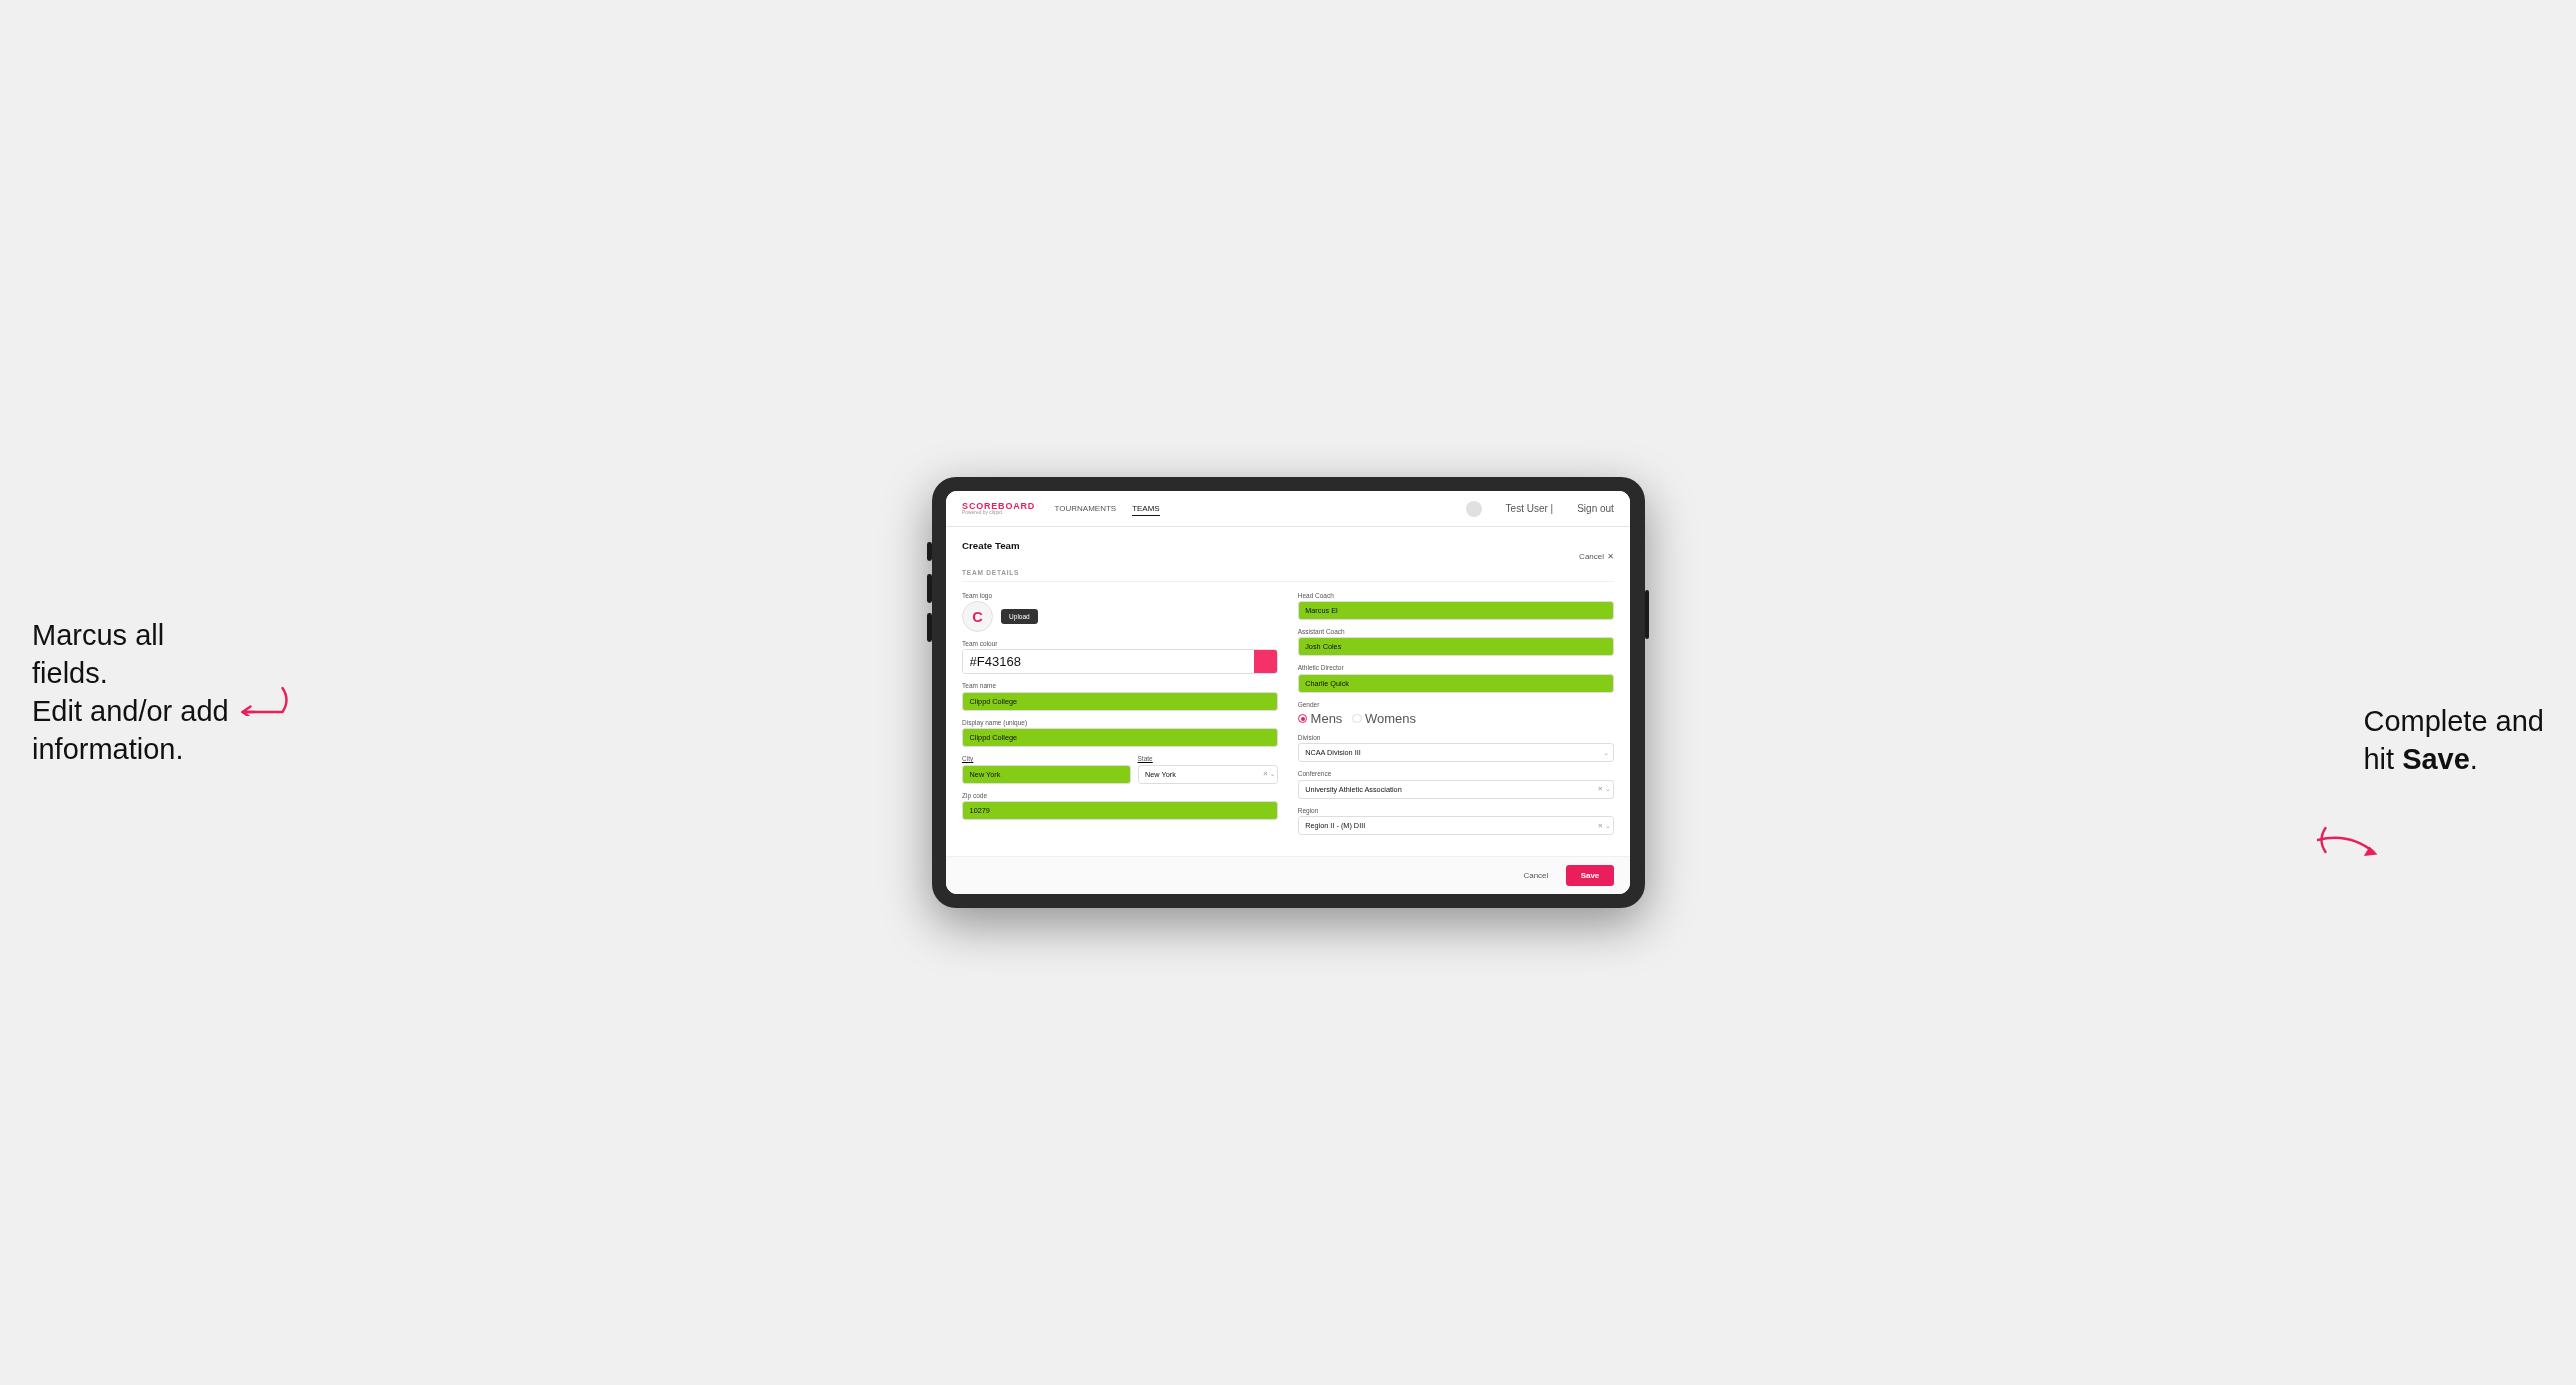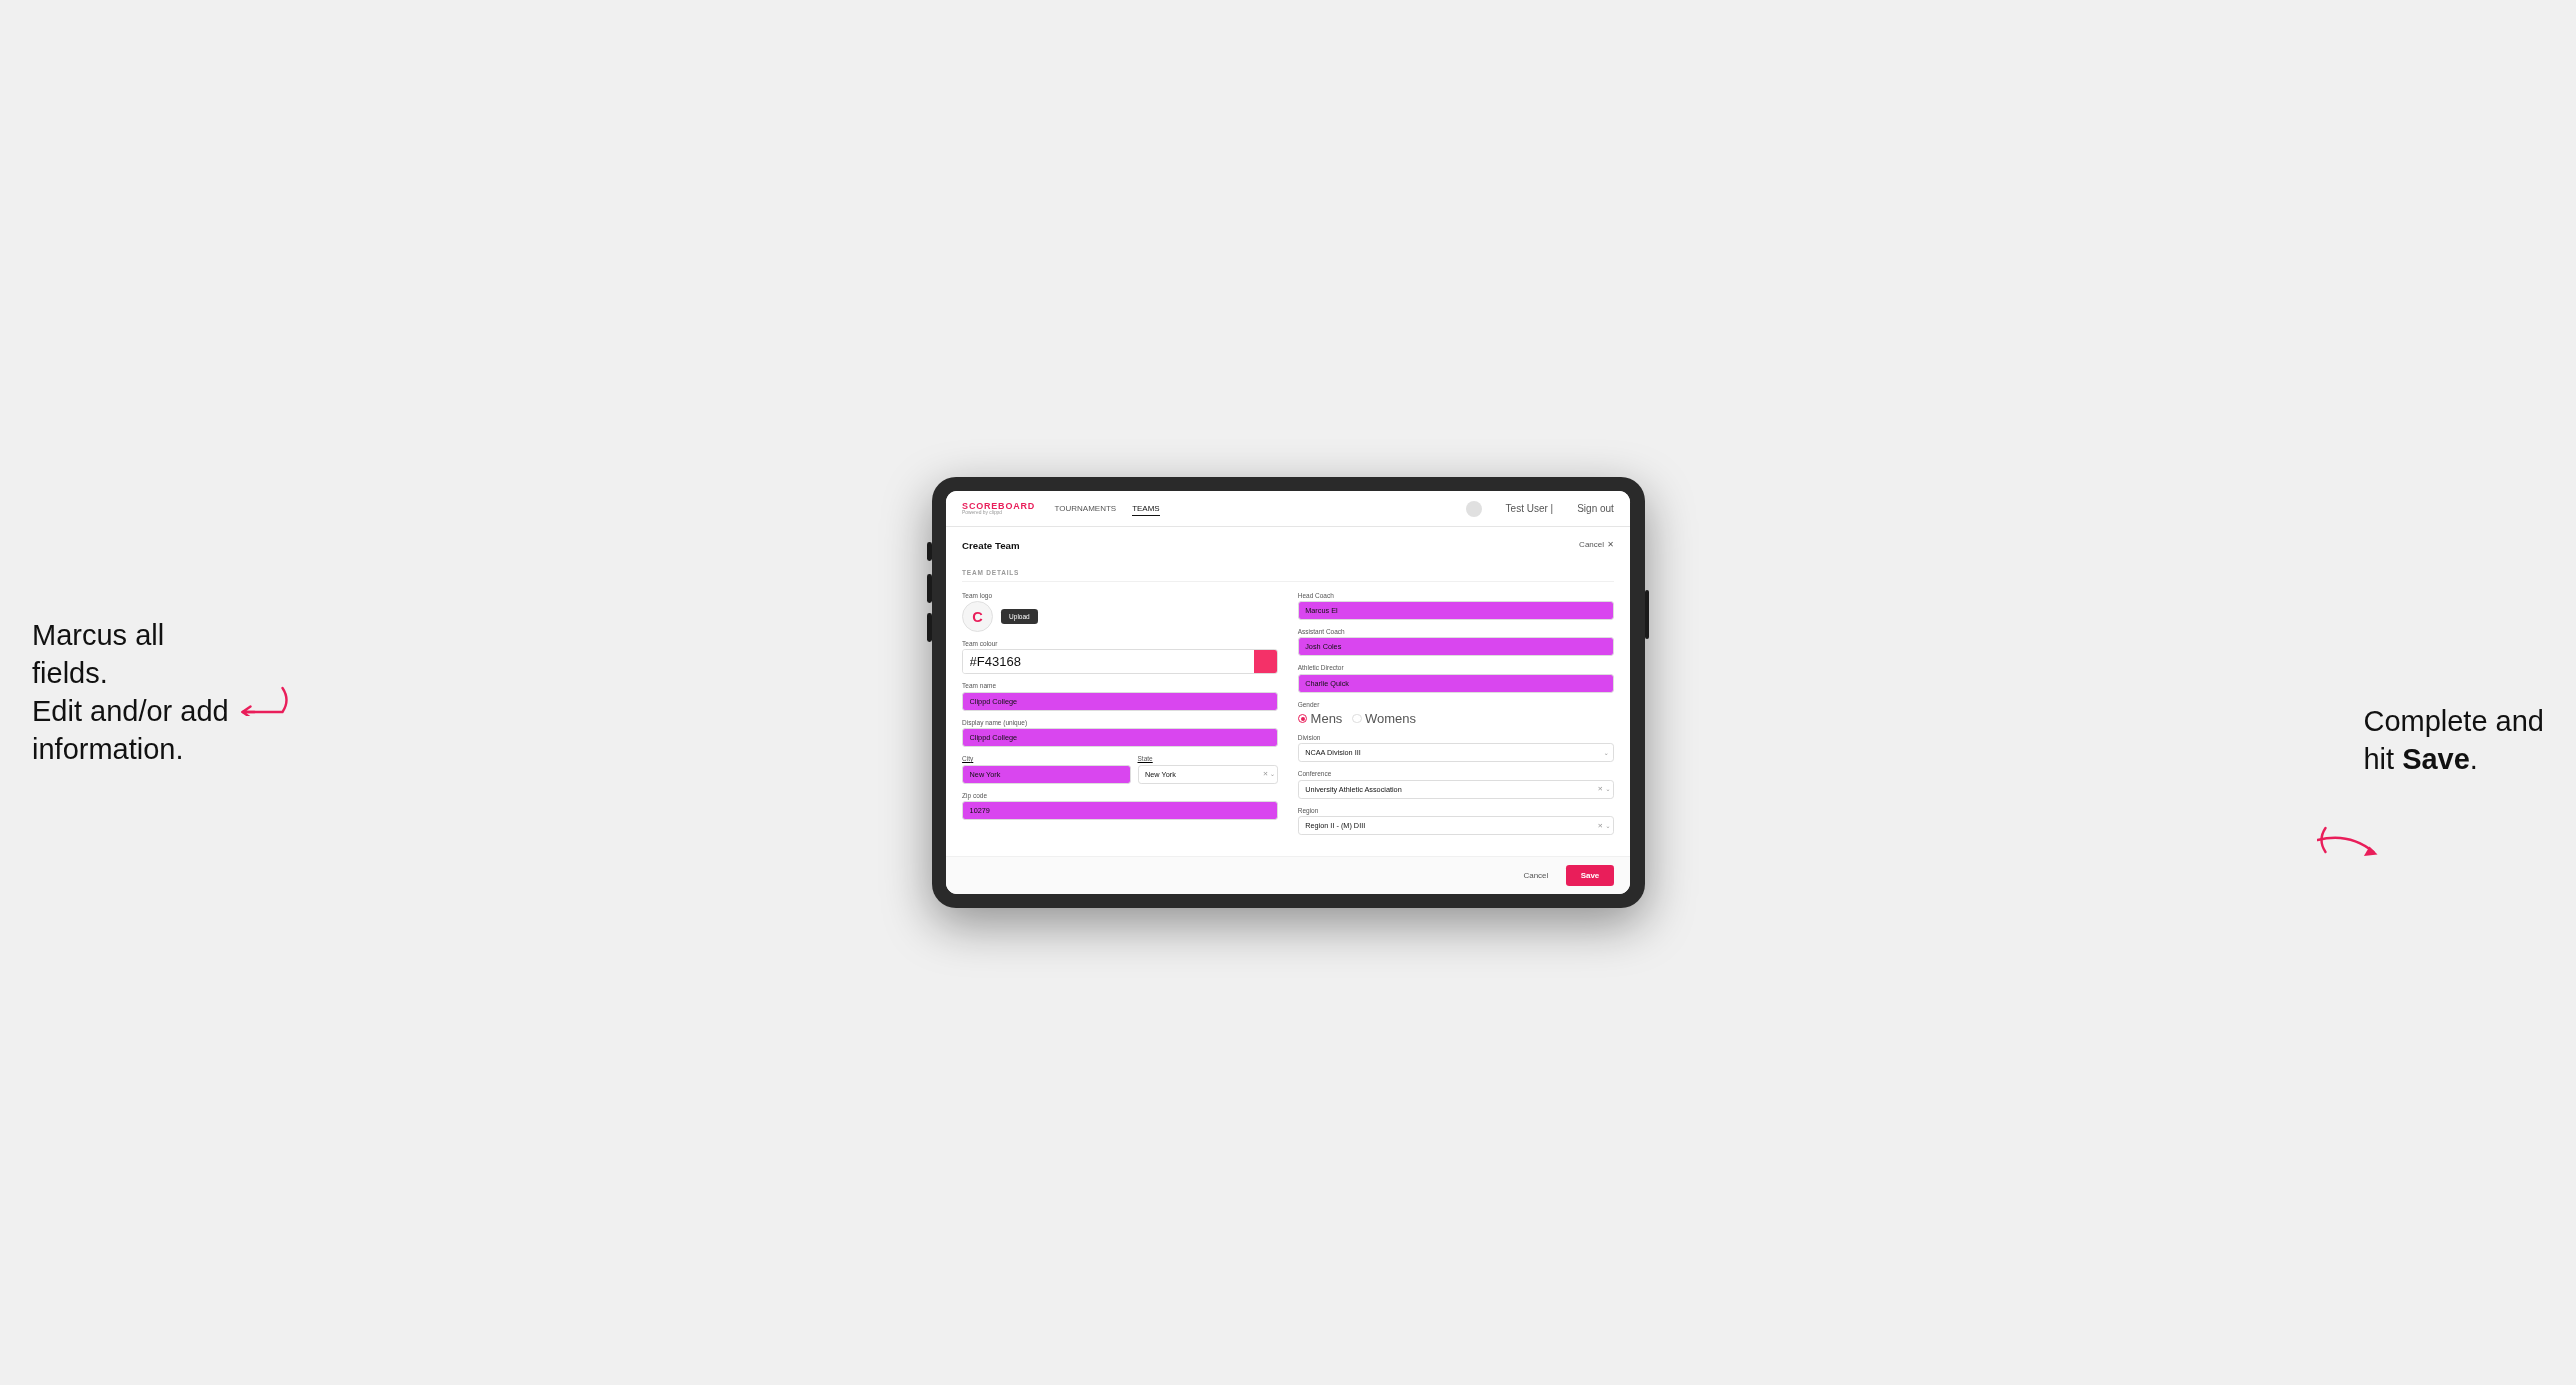--- a/index.html
+++ b/index.html
@@ -182,21 +182,21 @@
       display: block;
     }
 
     .field-input {
       width: 100%;
       border: 0.8px solid #ddd;
       border-radius: 3.2px;
       padding: 4px 6.5px;
       font-size: 7.3px;
       color: #111;
-      background: #d946ef;
+      background: #84cc16;
       outline: none;
     }
 
     
     .logo-area {
       display: flex;
       align-items: center;
       gap: 8px;
       margin-bottom: 3.2px;
     }
@@ -503,21 +503,21 @@
         </div>
         <div class="nav-user">
           <div class="user-avatar"></div>
           <span>Test User |</span>
           <span class="signout-link">Sign out</span>
         </div>
       </nav>
 
       <div class="form-container">
 
-        <div style="display:flex; justify-content:space-between; align-items:flex-start; margin-bottom:8px;">
+        <div style="display:flex; justify-content:space-between; align-items:flex-end; margin-bottom:8px;">
           <span class="form-title">Create Team</span>
           <div class="form-cancel">
             <span>Cancel</span>
             <span>✕</span>
           </div>
         </div>
 
         <div class="section-label">TEAM DETAILS</div>
 
         <div class="form-body">

